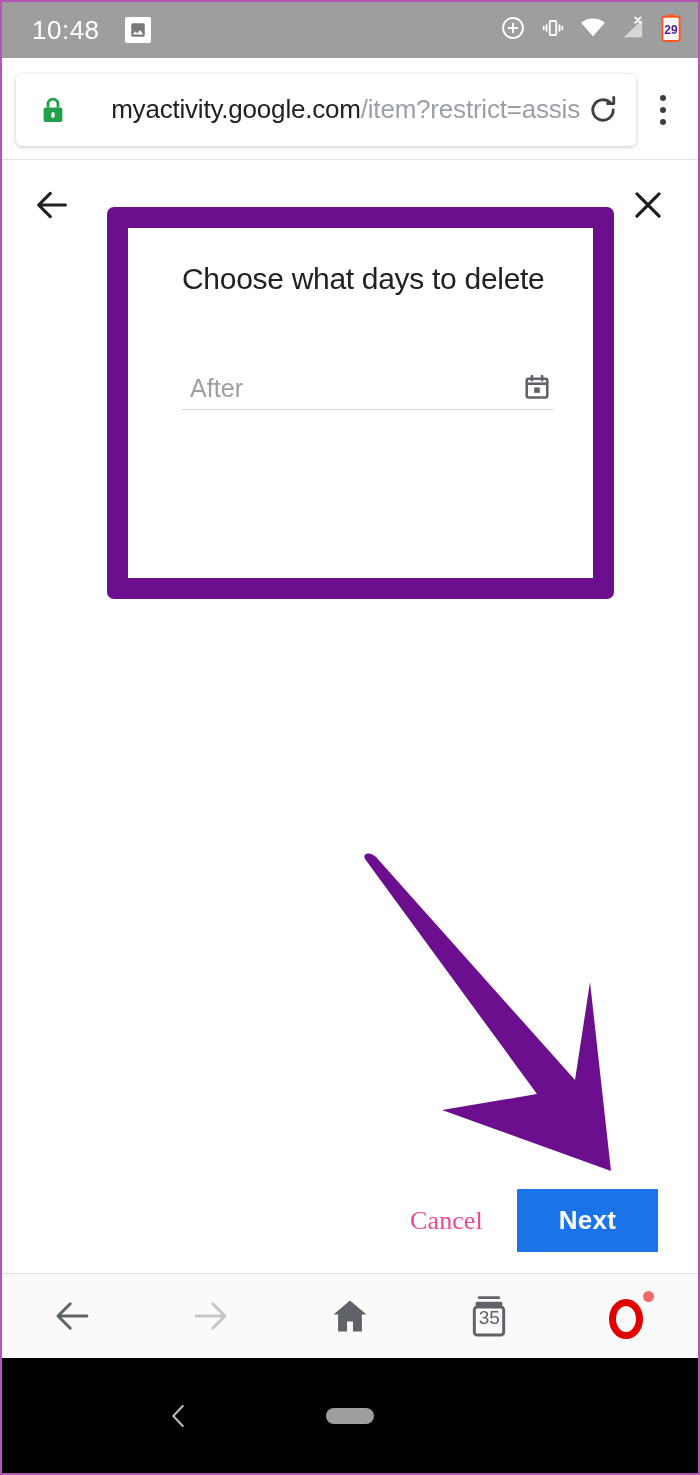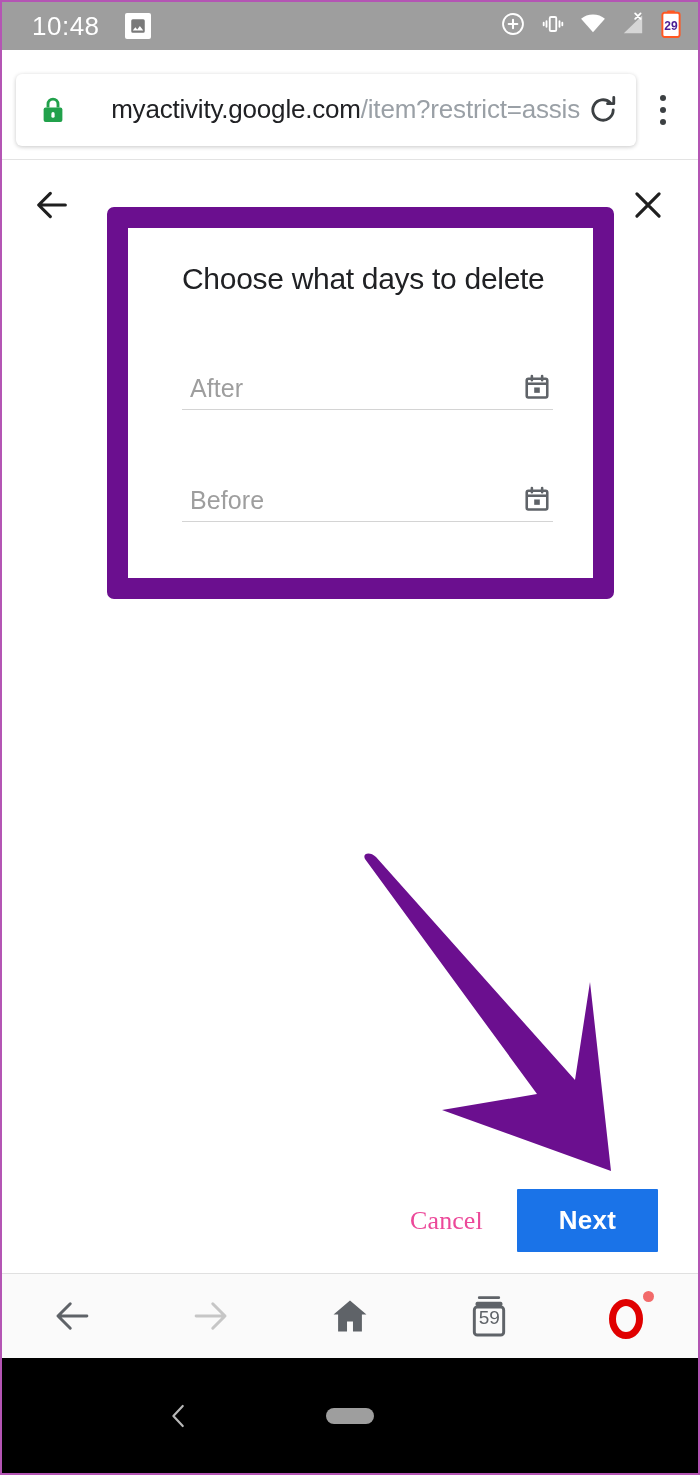--- a/index.html
+++ b/index.html
@@ -20,21 +20,21 @@
     background: #ffffff;
     box-sizing: border-box;
     border: 2px solid #b455b4;
   }
 
   
   .status-bar {
     position: absolute;
     top: 0; left: 0;
     width: 100%;
-    height: 48px;
+    height: 56px;
     background: #9e9e9e;
     display: flex;
     align-items: center;
     box-sizing: border-box;
     padding: 0 16px 0 30px;
     gap: 9px;
   }
   .status-clock {
     color: #ffffff;
     font-size: 26px;
@@ -401,31 +401,20 @@
           <span class="field-cal">
             <svg width="28" height="28" viewBox="0 0 24 24">
               <rect x="3.2" y="5" width="17.6" height="16" rx="1.4" fill="none" stroke="#5f6368" stroke-width="2.2"></rect>
               <path d="M3.2 9.2h17.6" stroke="#5f6368" stroke-width="2.2"></path>
               <path d="M7.6 2.6v3.6M16.4 2.6v3.6" stroke="#5f6368" stroke-width="2.2" stroke-linecap="round"></path>
               <rect x="9.6" y="12.4" width="4.8" height="4.6" fill="#5f6368"></rect>
             </svg>
           </span>
         </div>
 
-        <div class="field">
-          <span class="field-placeholder">Before</span>
-          <span class="field-cal">
-            <svg width="28" height="28" viewBox="0 0 24 24">
-              <rect x="3.2" y="5" width="17.6" height="16" rx="1.4" fill="none" stroke="#5f6368" stroke-width="2.2"></rect>
-              <path d="M3.2 9.2h17.6" stroke="#5f6368" stroke-width="2.2"></path>
-              <path d="M7.6 2.6v3.6M16.4 2.6v3.6" stroke="#5f6368" stroke-width="2.2" stroke-linecap="round"></path>
-              <rect x="9.6" y="12.4" width="4.8" height="4.6" fill="#5f6368"></rect>
-            </svg>
-          </span>
-        </div>
       </div>
     </div>
 
     <div class="arrow-annotation">
       <svg width="310" height="330" viewBox="0 0 310 330">
         <g>
           <path d="M33 8 C30 2 38 0 44 6 L243 229 L258 131 L279 320 L110 259 L205 243 Z" fill="#6b0f8f"></path>
         </g>
       </svg>
     </div>
@@ -452,21 +441,21 @@
         <path fill="#5f6368" d="M12 3.1 2.6 11.2h2.6v9.7h5.1v-5.8h3.4v5.8h5.1v-9.7h2.6L12 3.1z"></path>
       </svg>
     </div>
     <div class="bb-item">
       <div class="tab-counter">
         <svg width="40" height="44" viewBox="0 0 32 36">
           <path d="M8 3h16" stroke="#5f6368" stroke-width="2.2" stroke-linecap="round"></path>
           <rect x="5" y="6.4" width="22" height="3.6" rx="1.4" fill="#5f6368"></rect>
           <rect x="4" y="10.6" width="24" height="23" rx="2.4" fill="none" stroke="#5f6368" stroke-width="2.4"></rect>
         </svg>
-        <span class="tab-count-num">59</span>
+        <span class="tab-count-num">35</span>
       </div>
     </div>
     <div class="bb-item">
       <div class="opera-wrap">
         <svg width="52" height="52" viewBox="0 0 52 52">
           <ellipse cx="24" cy="29" rx="13.5" ry="16.5" fill="none" stroke="#e00000" stroke-width="7"></ellipse>
         </svg>
         <span class="opera-dot"></span>
       </div>
     </div>

